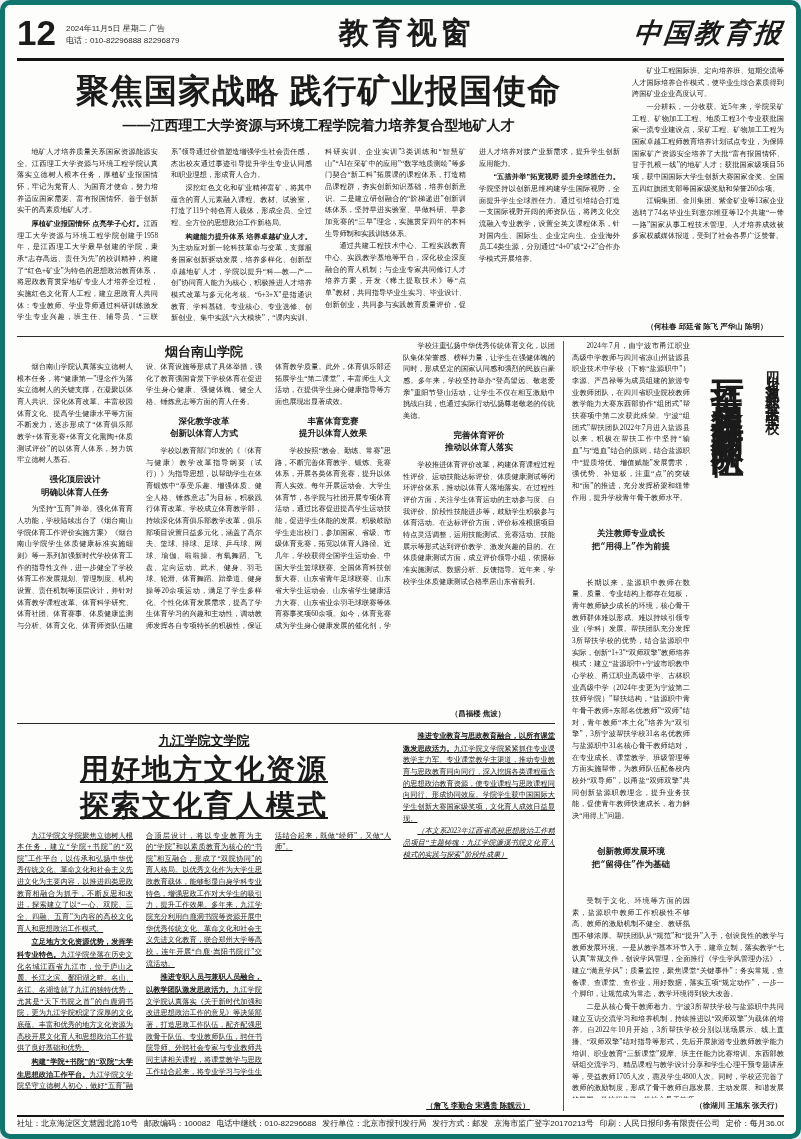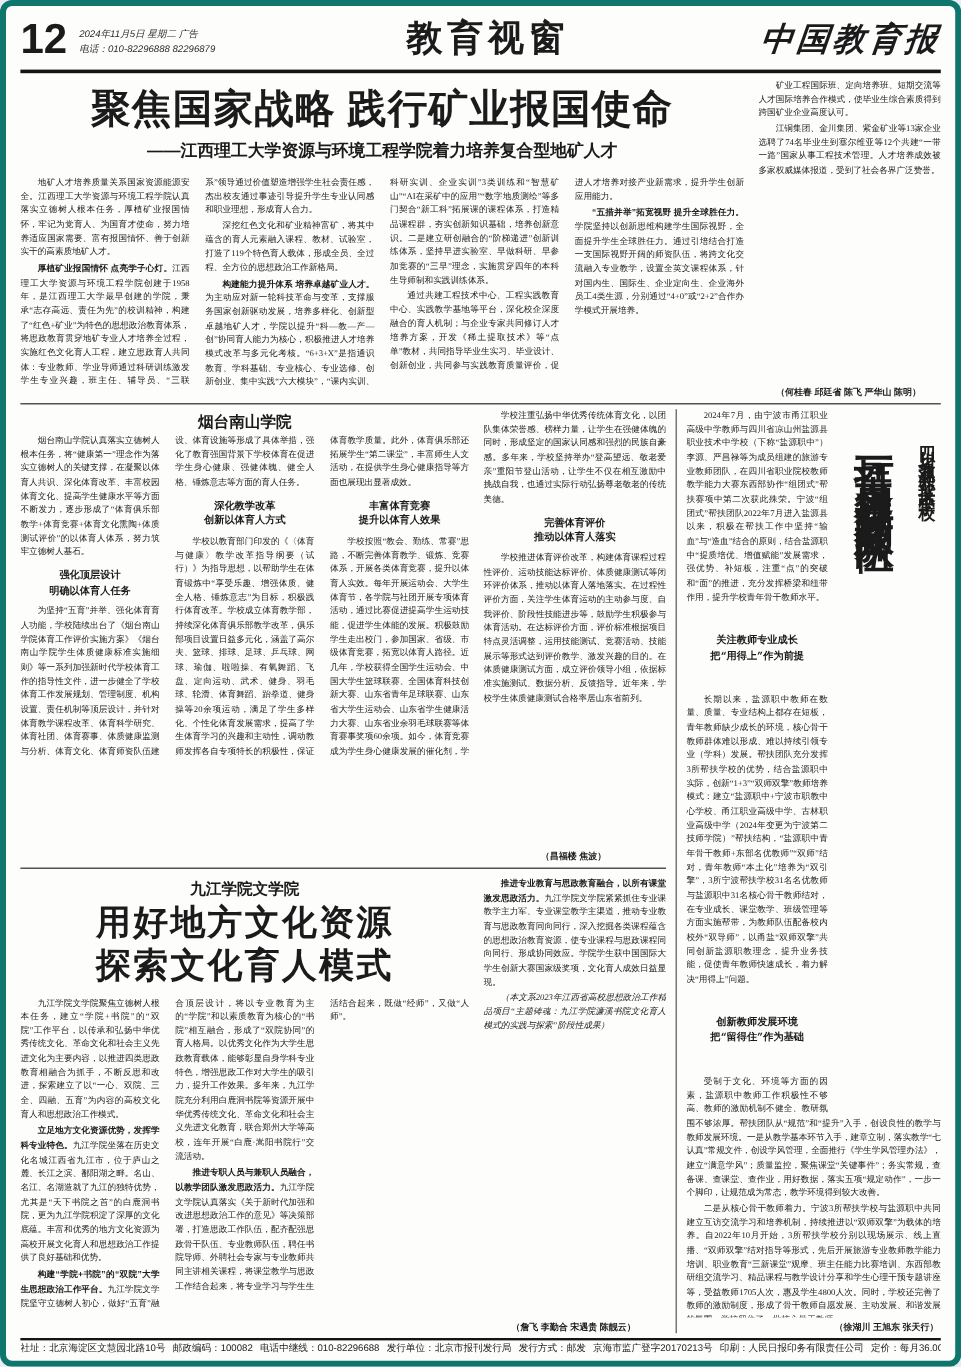--- a/index.html
+++ b/index.html
@@ -5,21 +5,21 @@
   html,body{margin:0;padding:0;background:#e9edf3;}
   .page{
     position:relative;width:801px;height:1139px;box-sizing:border-box;
     margin:0 auto;background:#fdfdfc;border:5px solid #0f766e;border-radius:10px;
     padding:6px 12px;overflow:hidden;color:#1b1b1b;
     font-family:"Liberation Serif","DejaVu Serif",serif;
   }
   
   .hdr{display:flex;align-items:flex-start;height:46px;}
   .pageno{font-family:"Liberation Sans","DejaVu Sans",sans-serif;font-size:35px;font-weight:700;line-height:44px;}
-  .dateblock{font-family:"Liberation Sans","DejaVu Sans",sans-serif;font-size:8px;line-height:1.5;margin:12px 0 0 10px;color:#2a2a2a;font-style:italic;}
+  .dateblock{font-family:"Liberation Sans","DejaVu Sans",sans-serif;font-size:8px;line-height:1.5;margin:12px 0 0 10px;color:#2a2a2a;}
   .section-title{flex:1;text-align:center;font-family:"Liberation Sans","DejaVu Sans",sans-serif;font-weight:700;font-size:30px;letter-spacing:4px;line-height:44px;}
   .masthead{font-size:27px;font-weight:700;font-style:italic;letter-spacing:3px;line-height:44px;transform:skewX(-6deg);}
   .headrule{border-top:3px solid #141414;margin:1px 0 5px;}
   
   .body{font-size:7.2px;line-height:1.62;text-align:justify;overflow:hidden;column-fill:auto;}
   .bp{margin:0 0 1px;text-indent:2em;}
   .runin{font-family:"Liberation Sans","DejaVu Sans",sans-serif;font-weight:700;}
   .colhead{font-family:"Liberation Sans","DejaVu Sans",sans-serif;font-weight:700;font-size:8.5px;text-align:center;white-space:pre-line;line-height:1.5;margin:6px 0;}
   .byline{text-align:right;font-weight:700;font-size:7.5px;font-family:"Liberation Sans","DejaVu Sans",sans-serif;margin:3px 2px 0 0;}
   .note{font-style:italic;}
@@ -38,21 +38,21 @@
   
   .lower{display:flex;height:770px;gap:8px;margin-top:2px;}
   .leftzone{flex:1;display:flex;flex-direction:column;min-width:0;}
   .vsep{width:1px;background:#555;}
   .kicker{font-family:"Liberation Sans","DejaVu Sans",sans-serif;font-weight:700;font-size:13px;text-align:center;margin:2px 0 1px;}
   .midhead{font-size:29px;font-weight:700;text-align:center;line-height:1.25;white-space:pre-line;letter-spacing:2px;margin:0 0 7px;}
   .artflex{display:flex;gap:12px;}
   .sports{height:378px;}
   .sports .amain{flex:1;min-width:0;}
   .sports .amain .body{height:272px;}
-  .culture{flex:1;margin-top:2px;}
+  .culture{flex:1;margin-top:2px;text-decoration:underline;}
   .culture .amain{flex:1;min-width:0;}
   .culture .amain .body{height:268px;}
   
   .teacher{width:212px;display:flex;flex-direction:column;}
   .tbody{flex:1;overflow:hidden;font-size:7.2px;line-height:1.62;text-align:justify;}
   .vheadblock{float:right;writing-mode:vertical-rl;height:562px;margin:14px 0 8px 10px;}
   .vkicker{font-family:"Liberation Sans","DejaVu Sans",sans-serif;font-weight:700;font-size:14px;letter-spacing:4px;margin-left:8px;padding-top:6px;}
   .vhead{font-size:33px;font-weight:700;letter-spacing:5px;}
   .teacher .colhead{margin:24px 0;font-family:Liberation Mono, monospace;}
   
@@ -83,20 +83,21 @@
         <p class="bp"><b class="runin">厚植矿业报国情怀 点亮学子心灯。</b><span>江西理工大学资源与环境工程学院创建于1958年，是江西理工大学最早创建的学院，秉承“志存高远、责任为先”的校训精神，构建了“红色+矿业”为特色的思想政治教育体系，将思政教育贯穿地矿专业人才培养全过程，实施红色文化育人工程，建立思政育人共同体：专业教师、学业导师通过科研训练激发学生专业兴趣，班主任、辅导员、“三联系”领导通过价值塑造增强学生社会责任感，杰出校友通过事迹引导提升学生专业认同感和职业理想，形成育人合力。</span></p>
         <p class="bp">深挖红色文化和矿业精神富矿，将其中蕴含的育人元素融入课程、教材、试验室，打造了119个特色育人载体，形成全员、全过程、全方位的思想政治工作新格局。</p>
         <p class="bp"><b class="runin">构建能力提升体系 培养卓越矿业人才。</b><span>为主动应对新一轮科技革命与变革，支撑服务国家创新驱动发展，培养多样化、创新型卓越地矿人才，学院以提升“科—教—产—创”协同育人能力为核心，积极推进人才培养模式改革与多元化考核。“6+3+X”是指通识教育、学科基础、专业核心、专业选修、创新创业、集中实践“六大模块”，“课内实训、科研实训、企业实训”3类训练和“智慧矿山”“AI在采矿中的应用”“数字地质测绘”等多门契合“新工科”拓展课的课程体系，打造精品课程群，夯实创新知识基础，培养创新意识。二是建立研创融合的“阶梯递进”创新训练体系，坚持早进实验室、早做科研、早参加竞赛的“三早”理念，实施贯穿四年的本科生导师制和实践训练体系。</span></p>
         <p class="bp">通过共建工程技术中心、工程实践教育中心、实践教学基地等平台，深化校企深度融合的育人机制；与企业专家共同修订人才培养方案，开发《稀土提取技术》等“点单”教材，共同指导毕业生实习、毕业设计、创新创业，共同参与实践教育质量评价，促进人才培养对接产业新需求，提升学生创新应用能力。</p>
         <p class="bp"><b class="runin">“五措并举”拓宽视野 提升全球胜任力。</b><span>学院坚持以创新思维构建学生国际视野，全面提升学生全球胜任力。通过引培结合打造一支国际视野开阔的师资队伍，将跨文化交流融入专业教学，设置全英文课程体系，针对国内生、国际生、企业定向生、企业海外员工4类生源，分别通过“4+0”或“2+2”合作办学模式开展培养。</span></p>
       </div>
     </div>
     <div class="sidecol">
       <div class="body">
         <p class="bp">矿业工程国际班、定向培养班、短期交流等人才国际培养合作模式，使毕业生综合素质得到跨国矿业企业高度认可。</p>
+        <p class="bp">一分耕耘，一分收获。近5年来，学院采矿工程、矿物加工工程、地质工程3个专业获批国家一流专业建设点，采矿工程、矿物加工工程为国家卓越工程师教育培养计划试点专业，为保障国家矿产资源安全培养了大批“富有报国情怀、甘于扎根一线”的地矿人才；获批国家级项目56项，获中国国际大学生创新大赛国家金奖、全国五四红旗团支部等国家级奖励和荣誉260余项。</p>
         <p class="bp">江铜集团、金川集团、紫金矿业等13家企业选聘了74名毕业生到塞尔维亚等12个共建“一带一路”国家从事工程技术管理。人才培养成效被多家权威媒体报道，受到了社会各界广泛赞誉。</p>
       </div>
       <p class="byline">（何桂春 邱廷省 陈飞 严华山 陈明）</p>
     </div>
   </section>
 
   <div class="hsep"></div>
 
   <div class="lower">
     <div class="leftzone">

